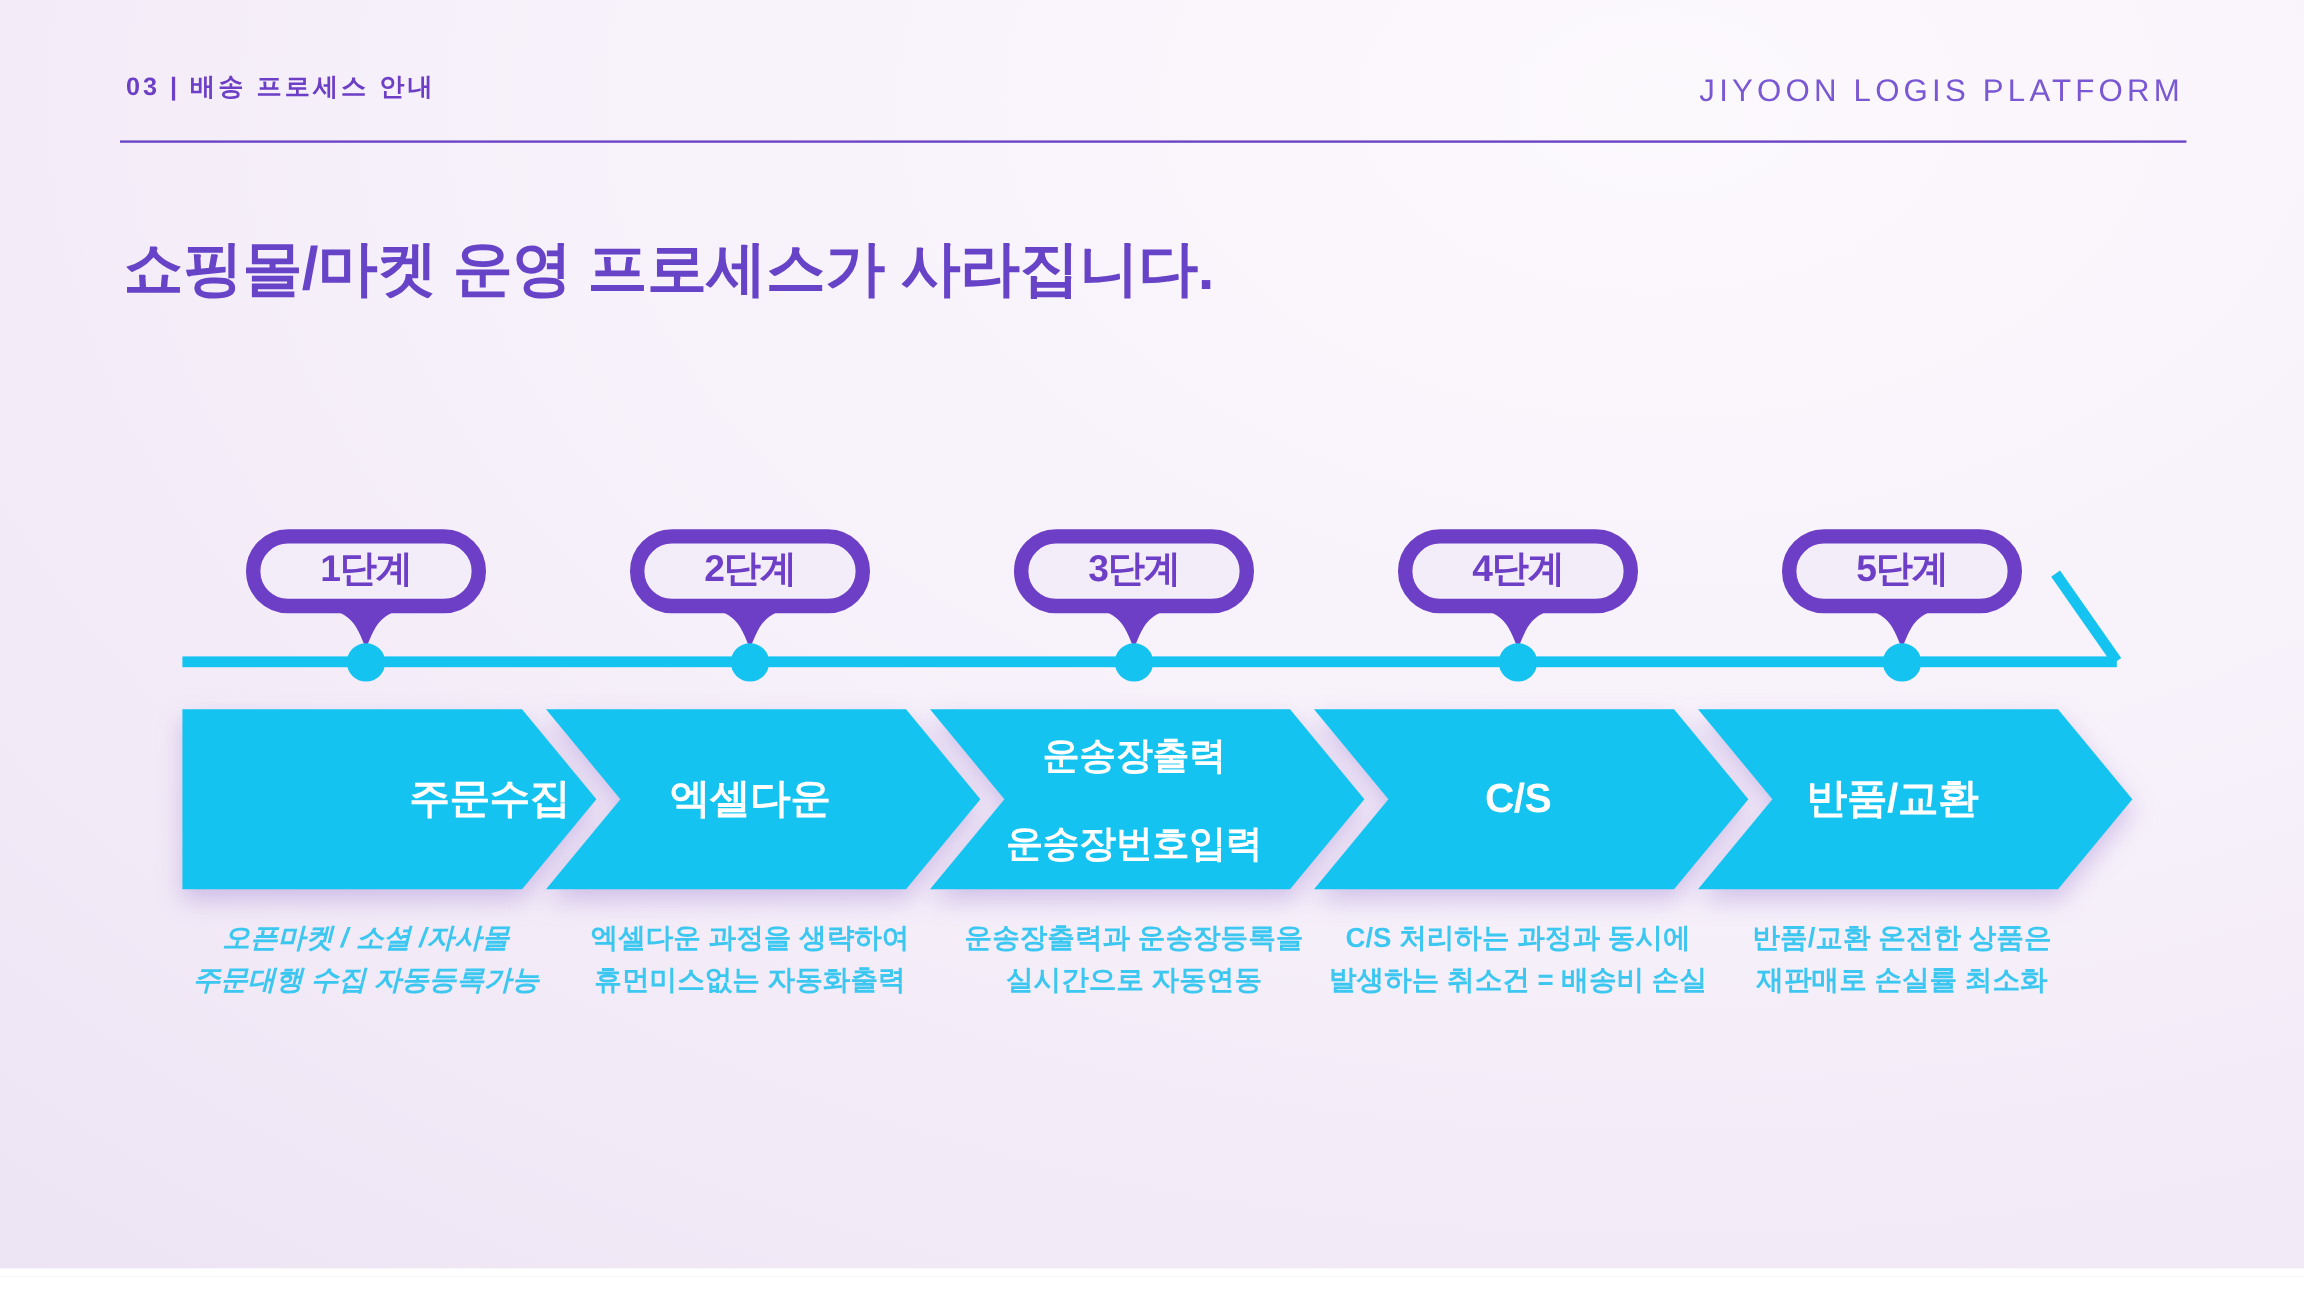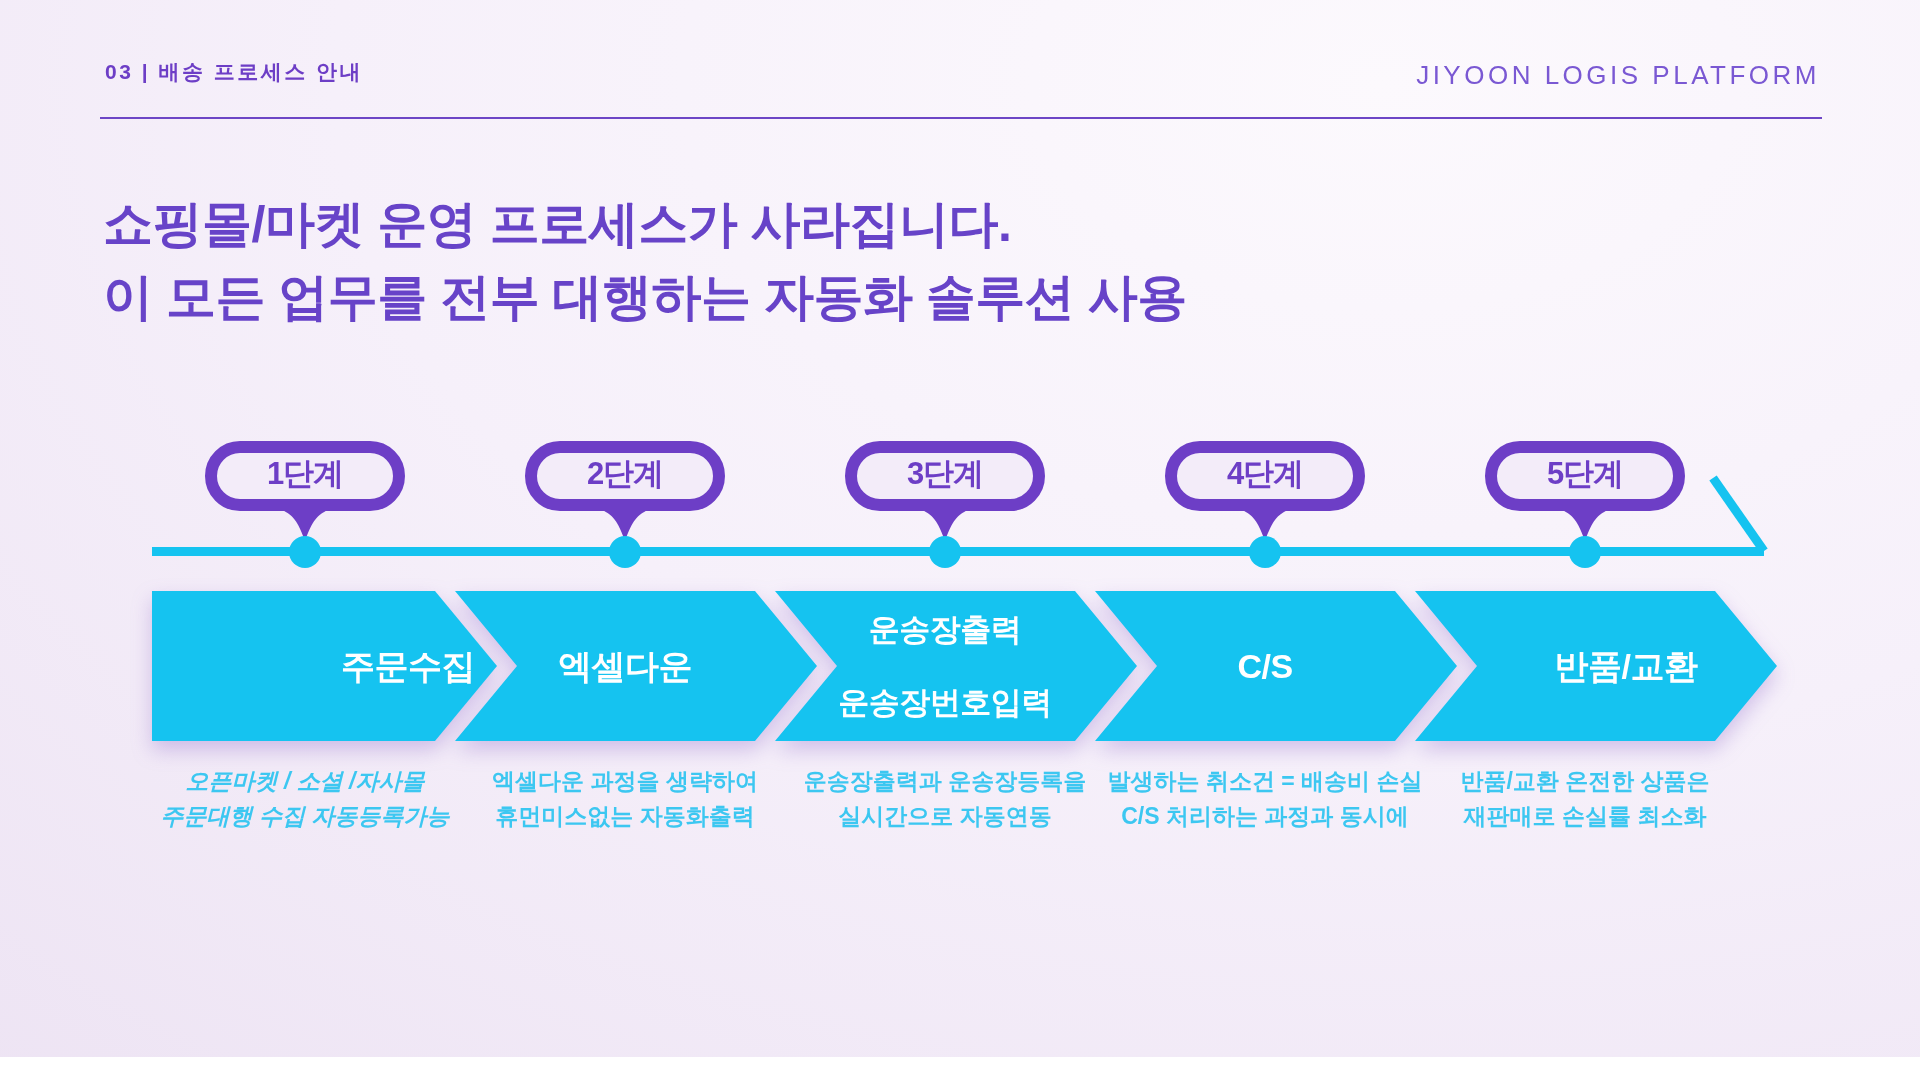--- a/index.html
+++ b/index.html
@@ -54,21 +54,20 @@
 <body>
 
 <div class="slide">
 
   <div class="section-label">03 | 배송 프로세스 안내</div>
   <div class="brand">JIYOON LOGIS PLATFORM</div>
   <div class="header-rule"></div>
 
   <h1 class="title">
     <span>쇼핑몰/마켓 운영 프로세스가 사라집니다.</span><br>
-    <span>이 모든 업무를 전부 대행하는 자동화 솔루션 사용</span>
   </h1>
 
   <svg id="diagram-svg" viewBox="0 0 1920 1080" xmlns="http://www.w3.org/2000/svg">
       <g class="arrows">
         <polygon points="152,591 435,591 497,666 435,741 152,741" class="arrow-poly"></polygon>
         <polygon points="455,591 755,591 817,666 755,741 455,741 517,666" class="arrow-poly"></polygon>
         <polygon points="775,591 1075,591 1137,666 1075,741 775,741 837,666" class="arrow-poly"></polygon>
         <polygon points="1095,591 1395,591 1457,666 1395,741 1095,741 1157,666" class="arrow-poly"></polygon>
         <polygon points="1415,591 1715,591 1777,666 1715,741 1415,741 1477,666" class="arrow-poly"></polygon>
       </g>
@@ -118,27 +117,27 @@
         <div>운송장출력과 운송장등록을</div>
         <div>실시간으로 자동연동</div>
       </div>
       <div class="pill" style="left: 1165px;">
         <span class="pill-label">4단계</span>
       </div>
       <div class="arrow-label" style="left: 1095px;">
         <span>C/S</span>
       </div>
       <div class="step-desc" style="left: 1075px;">
+        <div>C/S 처리하는 과정과 동시에</div>
         <div>발생하는 취소건 = 배송비 손실</div>
-        <div>C/S 처리하는 과정과 동시에</div>
       </div>
       <div class="pill" style="left: 1485px;">
         <span class="pill-label">5단계</span>
       </div>
-      <div class="arrow-label" style="left: 1456px;">
+      <div class="arrow-label" style="left: 1407px;">
         <span>반품/교환</span>
       </div>
       <div class="step-desc" style="left: 1395px;">
         <div>반품/교환 온전한 상품은</div>
         <div>재판매로 손실률 최소화</div>
       </div>
     </div>
 
   <div class="bottom-band"></div>
 </div>

